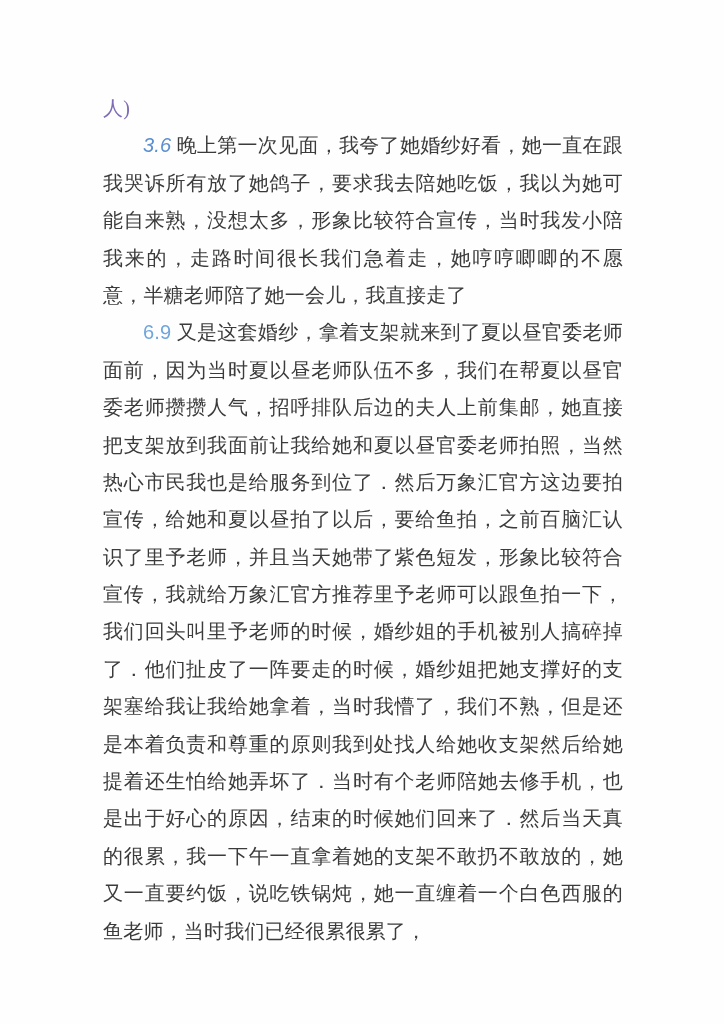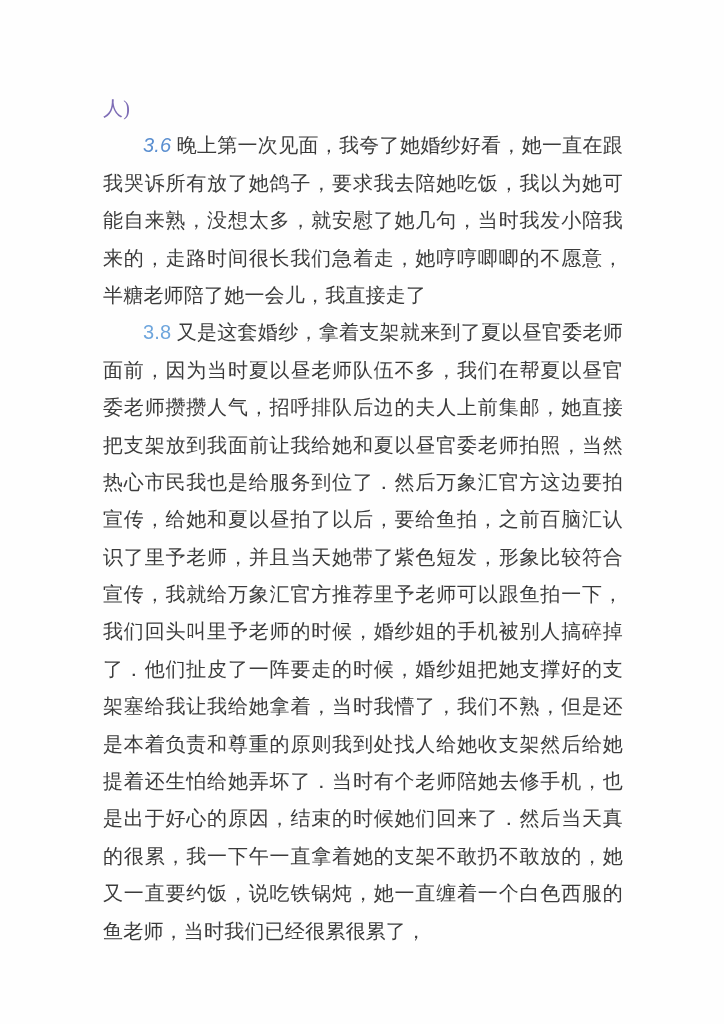--- a/index.html
+++ b/index.html
@@ -42,22 +42,22 @@
 </head>
 <body style="background: rgb(254, 254, 254);">
 
 <div class="page">
   <div class="doc" style="color: rgb(59, 59, 59);">
 
     <p class="lead-line"><span style="color: rgb(126, 109, 182);">人)</span></p>
 
     <p class="para">
       <span class="marker" style="color: rgb(91, 143, 208); font-style: italic;">3.6</span>
-      <span>晚上第一次见面，我夸了她婚纱好看，她一直在跟我哭诉所有放了她鸽子，要求我去陪她吃饭，我以为她可能自来熟，没想太多，就安慰了她几句，当时我发小陪我来的，走路时间很长我们急着走，她哼哼唧唧的不愿意，半糖老师陪了她一会儿，我直接走了</span>
+      <span>晚上第一次见面，我夸了她婚纱好看，她一直在跟我哭诉所有放了她鸽子，要求我去陪她吃饭，我以为她可能自来熟，没想太多，形象比较符合宣传，当时我发小陪我来的，走路时间很长我们急着走，她哼哼唧唧的不愿意，半糖老师陪了她一会儿，我直接走了</span>
     </p>
 
     <p class="para">
-      <span class="marker" style="color: rgb(111, 166, 221);">3.8</span>
+      <span class="marker" style="color: rgb(111, 166, 221);">6.9</span>
       <span>又是这套婚纱，拿着支架就来到了夏以昼官委老师面前，因为当时夏以昼老师队伍不多，我们在帮夏以昼官委老师攒攒人气，招呼排队后边的夫人上前集邮，她直接把支架放到我面前让我给她和夏以昼官委老师拍照，当然热心市民我也是给服务到位了．然后万象汇官方这边要拍宣传，给她和夏以昼拍了以后，要给鱼拍，之前百脑汇认识了里予老师，并且当天她带了紫色短发，形象比较符合宣传，我就给万象汇官方推荐里予老师可以跟鱼拍一下，我们回头叫里予老师的时候，婚纱姐的手机被别人搞碎掉了．他们扯皮了一阵要走的时候，婚纱姐把她支撑好的支架塞给我让我给她拿着，当时我懵了，我们不熟，但是还是本着负责和尊重的原则我到处找人给她收支架然后给她提着还生怕给她弄坏了．当时有个老师陪她去修手机，也是出于好心的原因，结束的时候她们回来了．然后当天真的很累，我一下午一直拿着她的支架不敢扔不敢放的，她又一直要约饭，说吃铁锅炖，她一直缠着一个白色西服的鱼老师，当时我们已经很累很累了，</span>
     </p>
 
   </div>
 </div>
 
 </body></html>

